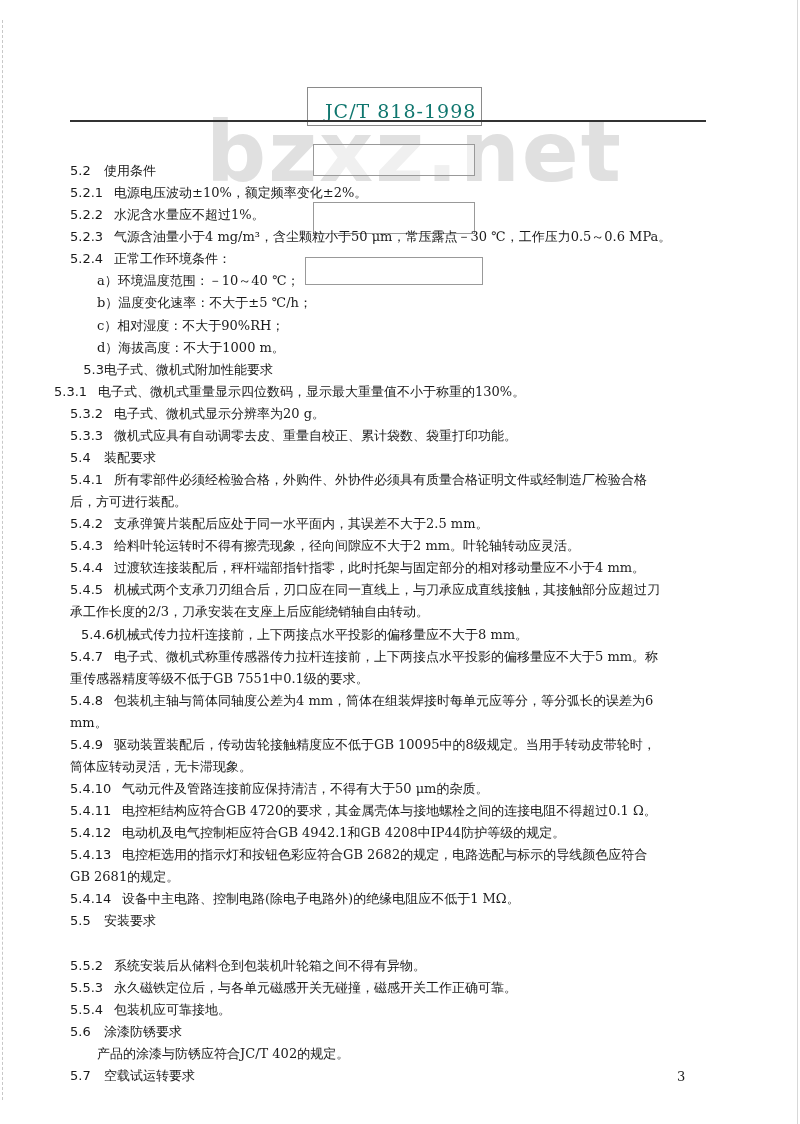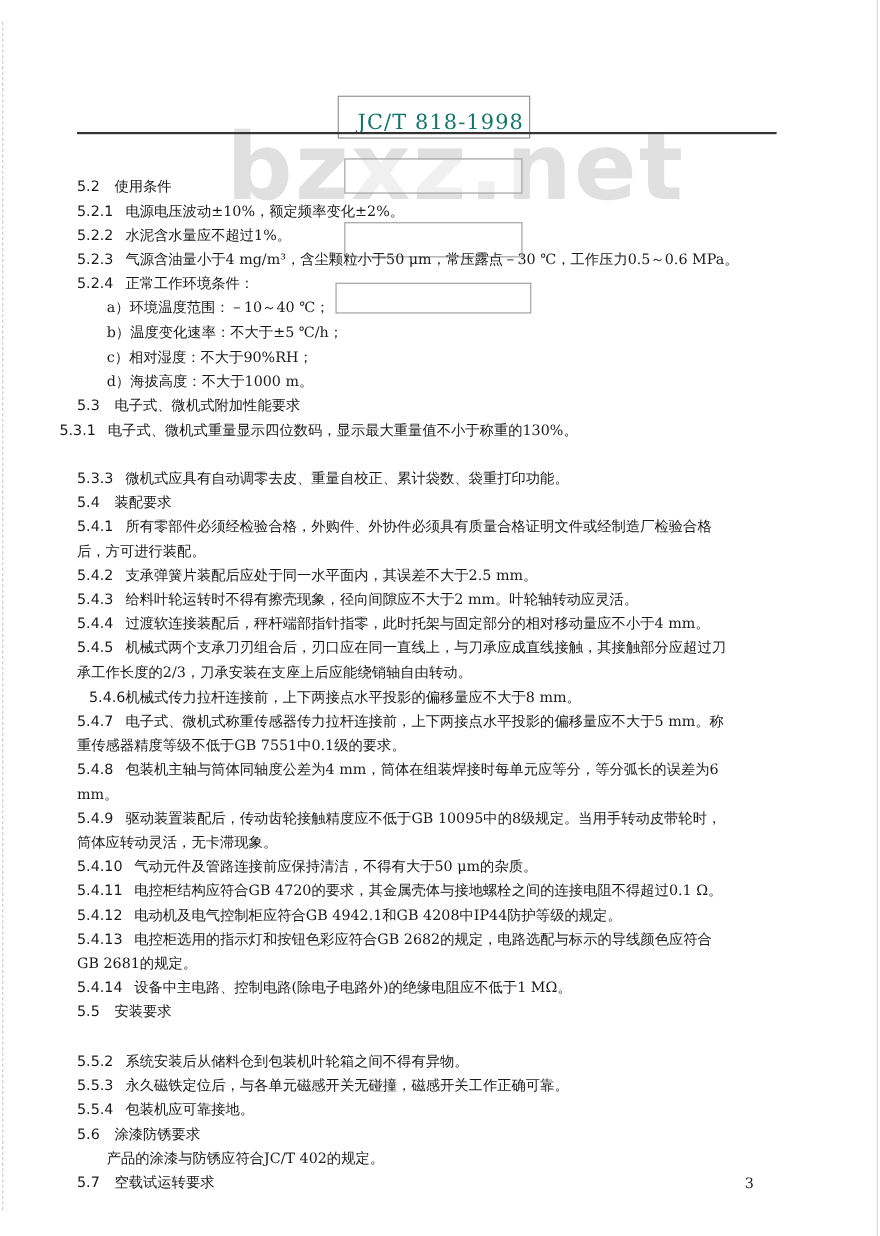--- a/index.html
+++ b/index.html
@@ -62,22 +62,23 @@
 <div class="content" id="content">
     <div class="line" style="left: 70px; top: 163px;"><span class="num" style="width: 34px;">5.2</span><span>使用条件</span></div>
     <div class="line" style="left: 70px; top: 185px;"><span class="num" style="width: 44px;">5.2.1</span><span>电源电压波动±10%，额定频率变化±2%。</span></div>
     <div class="line" style="left: 70px; top: 207px;"><span class="num" style="width: 44px;">5.2.2</span><span>水泥含水量应不超过1%。</span></div>
     <div class="line" style="left: 70px; top: 229px;"><span class="num" style="width: 44px;">5.2.3</span><span>气源含油量小于4 mg/m³，含尘颗粒小于50 μm，常压露点－30 ℃，工作压力0.5～0.6 MPa。</span></div>
     <div class="line" style="left: 70px; top: 251px;"><span class="num" style="width: 44px;">5.2.4</span><span>正常工作环境条件：</span></div>
     <div class="line" style="left: 97px; top: 273px;"><span>a）环境温度范围：－10～40 ℃；</span></div>
     <div class="line" style="left: 97px; top: 295px;"><span>b）温度变化速率：不大于±5 ℃/h；</span></div>
     <div class="line" style="left: 97px; top: 318px;"><span>c）相对湿度：不大于90%RH；</span></div>
     <div class="line" style="left: 97px; top: 340px;"><span>d）海拔高度：不大于1000 m。</span></div>
-    <div class="line" style="left: 70px; top: 362px;"><span class="num" style="width: 34px;">5.3</span><span>电子式、微机式附加性能要求</span></div>
+    <div class="line" style="left: 70px; top: 362px;"><span class="num" style="width: 34px; text-align: right;">5.3</span><span>电子式、微机式附加性能要求</span></div>
     <div class="line" style="left: 54px; top: 384px;"><span class="num" style="width: 44px;">5.3.1</span><span>电子式、微机式重量显示四位数码，显示最大重量值不小于称重的130%。</span></div>
+    <div class="line" style="left: 70px; top: 406px;"><span class="num" style="width: 44px;">5.3.2</span><span>电子式、微机式显示分辨率为20 g。</span></div>
     <div class="line" style="left: 70px; top: 428px;"><span class="num" style="width: 44px;">5.3.3</span><span>微机式应具有自动调零去皮、重量自校正、累计袋数、袋重打印功能。</span></div>
     <div class="line" style="left: 70px; top: 450px;"><span class="num" style="width: 34px;">5.4</span><span>装配要求</span></div>
     <div class="line" style="left: 70px; top: 472px;"><span class="num" style="width: 44px;">5.4.1</span><span>所有零部件必须经检验合格，外购件、外协件必须具有质量合格证明文件或经制造厂检验合格</span></div>
     <div class="line" style="left: 70px; top: 494px;"><span>后，方可进行装配。</span></div>
     <div class="line" style="left: 70px; top: 516px;"><span class="num" style="width: 44px;">5.4.2</span><span>支承弹簧片装配后应处于同一水平面内，其误差不大于2.5 mm。</span></div>
     <div class="line" style="left: 70px; top: 538px;"><span class="num" style="width: 44px;">5.4.3</span><span>给料叶轮运转时不得有擦壳现象，径向间隙应不大于2 mm。叶轮轴转动应灵活。</span></div>
     <div class="line" style="left: 70px; top: 560px;"><span class="num" style="width: 44px;">5.4.4</span><span>过渡软连接装配后，秤杆端部指针指零，此时托架与固定部分的相对移动量应不小于4 mm。</span></div>
     <div class="line" style="left: 70px; top: 582px;"><span class="num" style="width: 44px;">5.4.5</span><span>机械式两个支承刀刃组合后，刃口应在同一直线上，与刀承应成直线接触，其接触部分应超过刀</span></div>
     <div class="line" style="left: 70px; top: 604px;"><span>承工作长度的2/3，刀承安装在支座上后应能绕销轴自由转动。</span></div>
     <div class="line" style="left: 70px; top: 627px; text-align: right;"><span class="num" style="width: 44px;">5.4.6</span><span>机械式传力拉杆连接前，上下两接点水平投影的偏移量应不大于8 mm。</span></div>

